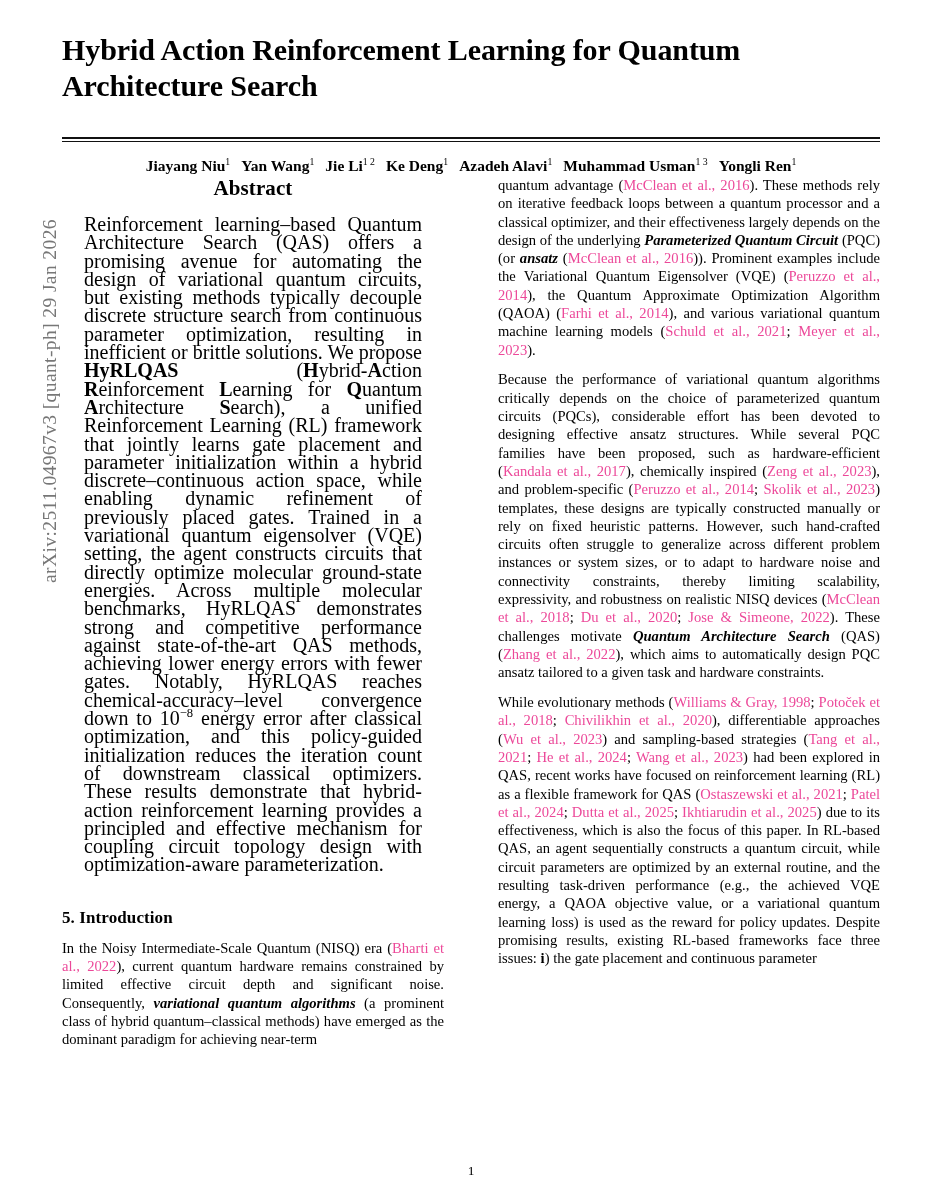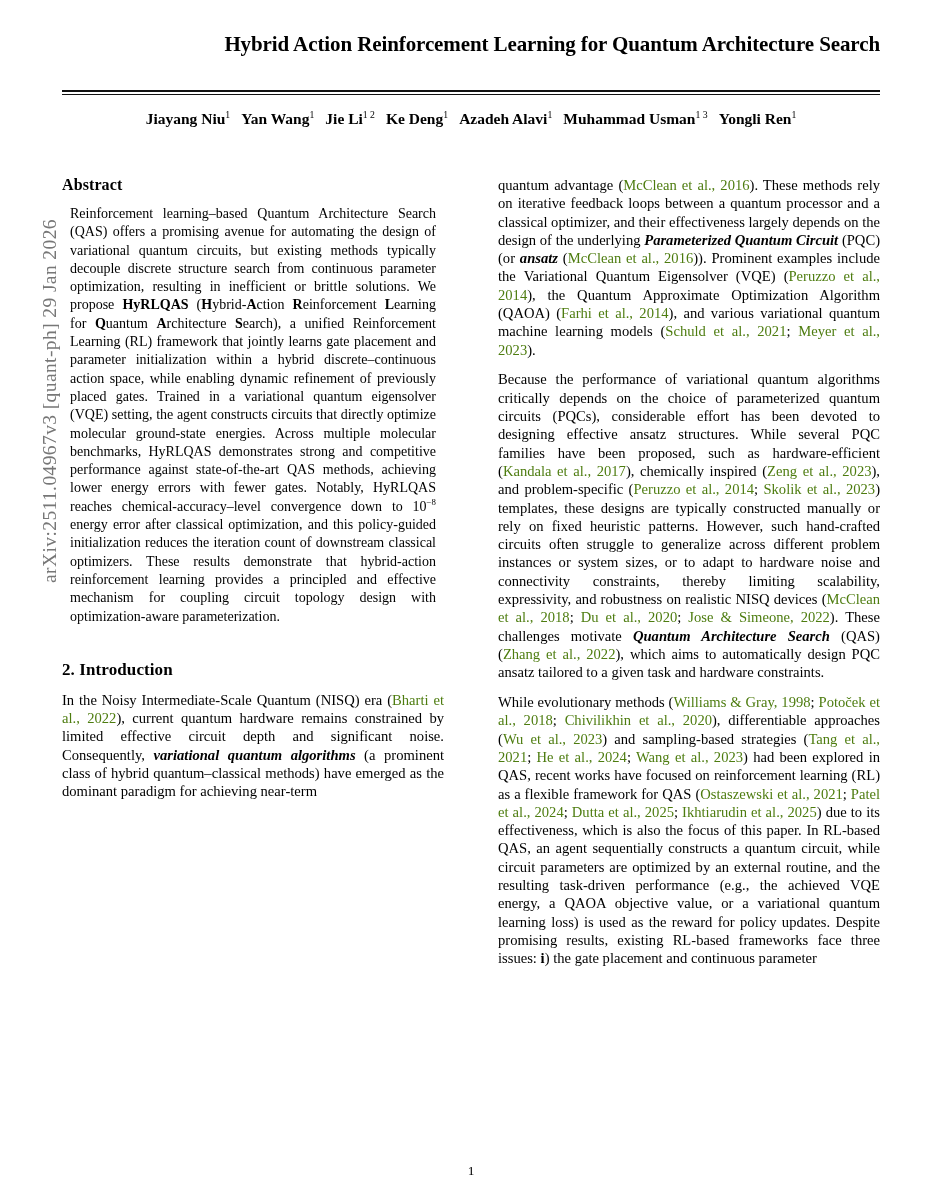--- a/index.html
+++ b/index.html
@@ -36,23 +36,23 @@
   
   .page {
     position: absolute;
     left: 62px;
     top: 0;
     width: 818px;
     height: 1200px;
   }
 
   .title {
-    font-size: 21px;
+    font-size: 30px;
     font-weight: bold;
-    text-align: right;
+    text-align: left;
     letter-spacing: -0.1px;
     margin: 0;
     padding-top: 32px;
     line-height: 1.2;
   }
 
   .rule-double {
     margin-top: 33px;
     border-top: 2.2px solid #111;
     border-bottom: 1px solid #111;
@@ -86,50 +86,51 @@
   }
   .col {
     position: absolute;
     top: 0;
     width: 382px;
   }
   .col-left  { left: 0px; }
   .col-right { left: 436px; }
 
   .abstract-head {
-    font-size: 16px;
+    text-align: center;
+    font-size: 21px;
     font-weight: bold;
     margin: 0 0 11px 0;
     letter-spacing: 0.1px;
   }
 
   p.body {
     margin: 0 0 11.5px 0;
     font-size: 14.6px;
     line-height: 18.3px;
     text-align: justify;
     text-justify: inter-word;
     hyphens: manual;
   }
   p.abs {
-    margin: 0;
+    margin: 14px;
     padding: 0 8px;
-    font-size: 14px;
+    font-size: 20px;
     line-height: 18.3px;
     text-align: justify;
   }
 
   .section-head {
     font-size: 17px;
     font-weight: bold;
     margin: 34px 0 11px 0;
     letter-spacing: 0.1px;
   }
 
-  .cite { color: #4d7c0f; }
+  .cite { color: #ec4899; }
   .it { font-style: italic; font-weight: bold; }
   .bd { font-weight: bold; }
 
   .page-number {
     position: absolute;
     left: 0;
     top: 1163px;
     width: 818px;
     text-align: center;
     font-size: 13.5px;
@@ -148,21 +149,21 @@
 
   <div class="authors" id="authors"><span class="au">Jiayang Niu<sup>1</sup></span><span class="sep"></span><span class="au">Yan Wang<sup>1</sup></span><span class="sep"></span><span class="au">Jie Li<sup>1 2</sup></span><span class="sep"></span><span class="au">Ke Deng<sup>1</sup></span><span class="sep"></span><span class="au">Azadeh Alavi<sup>1</sup></span><span class="sep"></span><span class="au">Muhammad Usman<sup>1 3</sup></span><span class="sep"></span><span class="au">Yongli Ren<sup>1</sup></span></div>
 
   <div class="columns">
 
     <div class="col col-left">
 
       <div class="abstract-head">Abstract</div>
       <p class="abs">Reinforcement learning–based Quantum Architecture Search (QAS) offers a promising avenue for automating the design of variational quantum circuits, but existing methods typically decouple discrete structure search from continuous parameter optimization, resulting in inefficient or brittle solutions. We propose <span class="bd">HyRLQAS</span> (<span class="bd">H</span>ybrid-<span class="bd">A</span>ction <span class="bd">R</span>einforcement <span class="bd">L</span>earning for <span class="bd">Q</span>uantum <span class="bd">A</span>rchitecture <span class="bd">S</span>earch), a unified Reinforcement Learning (RL) framework that jointly learns gate placement and parameter initialization within a hybrid discrete–continuous action space, while enabling dynamic refinement of previously placed gates. Trained in a variational quantum eigensolver (VQE) setting, the agent constructs circuits that directly optimize molecular ground-state energies. Across multiple molecular benchmarks, HyRLQAS demonstrates strong and competitive performance against state-of-the-art QAS methods, achieving lower energy errors with fewer gates. Notably, HyRLQAS reaches chemical-accuracy–level convergence down to <span style="font-family: &quot;Liberation Serif&quot;, serif;">10</span><sup>−8</sup> energy error after classical optimization, and this policy-guided initialization reduces the iteration count of downstream classical optimizers. These results demonstrate that hybrid-action reinforcement learning provides a principled and effective mechanism for coupling circuit topology design with optimization-aware parameterization.</p>
 
-      <div class="section-head">2. Introduction</div>
+      <div class="section-head">5. Introduction</div>
       <p class="body">In the Noisy Intermediate-Scale Quantum (NISQ) era (<span class="cite">Bharti et al., 2022</span>), current quantum hardware remains constrained by limited effective circuit depth and significant noise. Consequently, <span class="it">variational quantum algorithms</span> (a prominent class of hybrid quantum–classical methods) have emerged as the dominant paradigm for achieving near-term</p>
 
     </div>
 
     <div class="col col-right">
       <p class="body">quantum advantage (<span class="cite">McClean et al., 2016</span>). These methods rely on iterative feedback loops between a quantum processor and a classical optimizer, and their effectiveness largely depends on the design of the underlying <span class="it">Parameterized Quantum Circuit</span> (PQC) (or <span class="it">ansatz</span> (<span class="cite">McClean et al., 2016</span>)). Prominent examples include the Variational Quantum Eigensolver (VQE) (<span class="cite">Peruzzo et al., 2014</span>), the Quantum Approximate Optimization Algorithm (QAOA) (<span class="cite">Farhi et al., 2014</span>), and various variational quantum machine learning models (<span class="cite">Schuld et al., 2021</span>; <span class="cite">Meyer et al., 2023</span>).</p>
       <p class="body">Because the performance of variational quantum algorithms critically depends on the choice of parameterized quantum circuits (PQCs), considerable effort has been devoted to designing effective ansatz structures. While several PQC families have been proposed, such as hardware-efficient (<span class="cite">Kandala et al., 2017</span>), chemically inspired (<span class="cite">Zeng et al., 2023</span>), and problem-specific (<span class="cite">Peruzzo et al., 2014</span>; <span class="cite">Skolik et al., 2023</span>) templates, these designs are typically constructed manually or rely on fixed heuristic patterns. However, such hand-crafted circuits often struggle to generalize across different problem instances or system sizes, or to adapt to hardware noise and connectivity constraints, thereby limiting scalability, expressivity, and robustness on realistic NISQ devices (<span class="cite">McClean et al., 2018</span>; <span class="cite">Du et al., 2020</span>; <span class="cite">Jose &amp; Simeone, 2022</span>). These challenges motivate <span class="it">Quantum Architecture Search</span> (QAS) (<span class="cite">Zhang et al., 2022</span>), which aims to automatically design PQC ansatz tailored to a given task and hardware constraints.</p>
       <p class="body">While evolutionary methods (<span class="cite">Williams &amp; Gray, 1998</span>; <span class="cite">Potoček et al., 2018</span>; <span class="cite">Chivilikhin et al., 2020</span>), differentiable approaches (<span class="cite">Wu et al., 2023</span>) and sampling-based strategies (<span class="cite">Tang et al., 2021</span>; <span class="cite">He et al., 2024</span>; <span class="cite">Wang et al., 2023</span>) had been explored in QAS, recent works have focused on reinforcement learning (RL) as a flexible framework for QAS (<span class="cite">Ostaszewski et al., 2021</span>; <span class="cite">Patel et al., 2024</span>; <span class="cite">Dutta et al., 2025</span>; <span class="cite">Ikhtiarudin et al., 2025</span>) due to its effectiveness, which is also the focus of this paper. In RL-based QAS, an agent sequentially constructs a quantum circuit, while circuit parameters are optimized by an external routine, and the resulting task-driven performance (e.g., the achieved VQE energy, a QAOA objective value, or a variational quantum learning loss) is used as the reward for policy updates. Despite promising results, existing RL-based frameworks face three issues: <span class="bd">i</span>) the gate placement and continuous parameter</p>
     </div>
 

